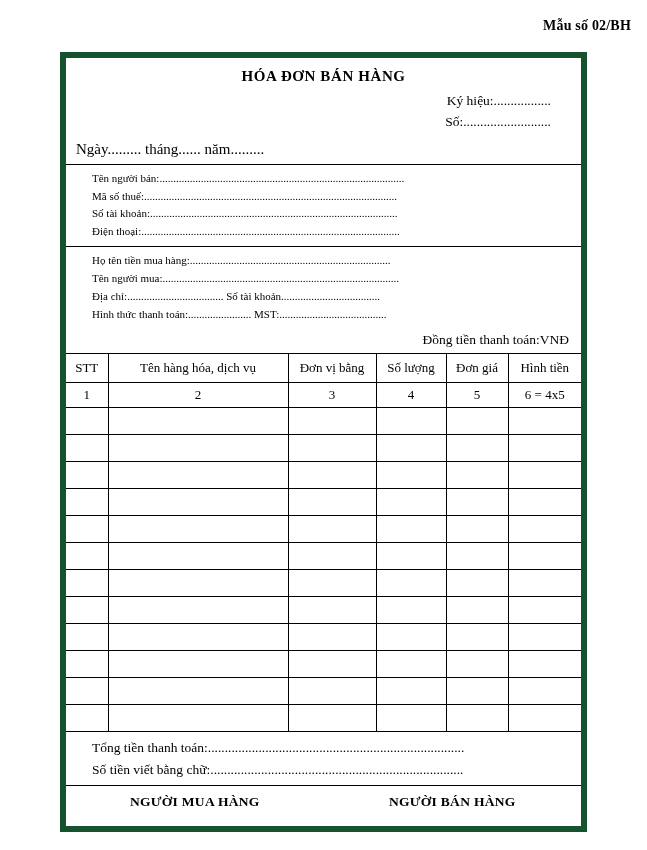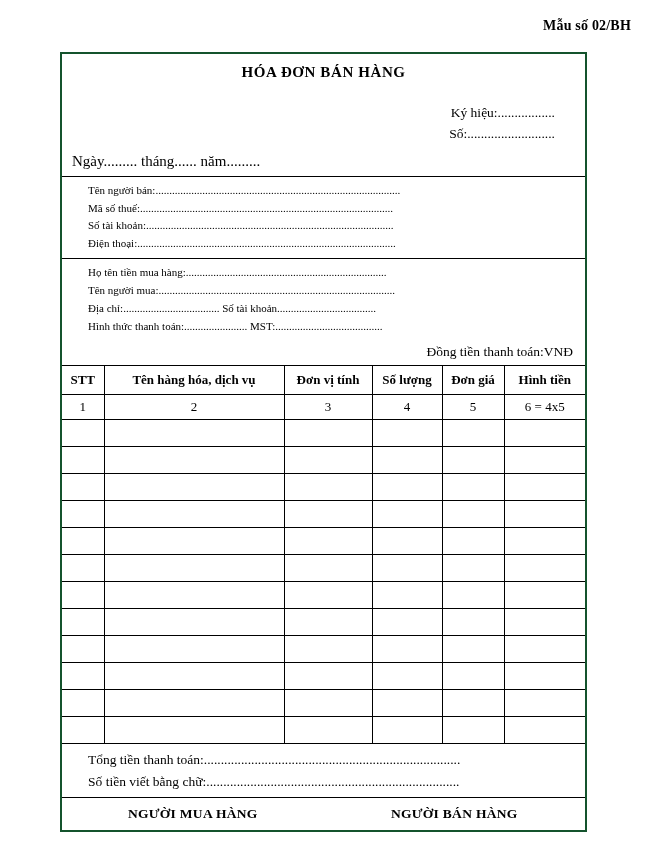--- a/index.html
+++ b/index.html
@@ -28,36 +28,36 @@
     font-size: 14px;
     font-weight: bold;
     letter-spacing: 0.2px;
   }
   .invoice-box {
     position: absolute;
     left: 60px;
     top: 52px;
     width: 527px;
     height: 780px;
-    border: 2px solid #14532d;
+    border: 6px solid #14532d;
     box-sizing: border-box;
   }
   .title {
     text-align: center;
     font-size: 15px;
     font-weight: bold;
     letter-spacing: 0.6px;
     margin-top: 10px;
   }
   .header-right {
     text-align: right;
     padding-right: 30px;
     font-size: 13.5px;
     line-height: 1.55;
-    margin-top: 22px;
+    margin-top: 6px;
   }
   .date-line {
     text-align: left;
     font-size: 15px;
     margin-top: 8px;
     margin-bottom: 6px;
     padding-left: 10px;
   }
   .divider {
     border-top: 1px solid #000;
@@ -84,21 +84,21 @@
     font-size: 13px;
   }
   table.items td, table.items th {
     border: 1px solid #000;
     height: 24px;
     text-align: center;
     padding: 1px 2px;
     font-weight: normal;
   }
   table.items thead th {
-    font-weight: bold;
+    font-weight: normal;
     height: 26px;
     font-size: 13px;
     margin-top: 24px;
   }
   table.items tbody tr.numrow td {
     height: 22px;
   }
   table.items td.c0 { border-left: none; }
   table.items td.c5 { border-right: none; }
   table.items th.c0 { border-left: none; }
@@ -168,21 +168,21 @@
         <col style="width:180px">
         <col style="width:88px">
         <col style="width:70px">
         <col style="width:62px">
         <col>
       </colgroup>
       <thead>
         <tr>
           <th class="c0">STT</th>
           <th>Tên hàng hóa, dịch vụ</th>
-          <th>Đơn vị tính</th>
+          <th>Đơn vị bằng</th>
           <th>Số lượng</th>
           <th>Đơn giá</th>
           <th class="c5">Hình tiền</th>
         </tr>
       </thead>
       <tbody>
         <tr class="numrow">
           <td class="c0">1</td>
           <td>2</td>
           <td>3</td>

